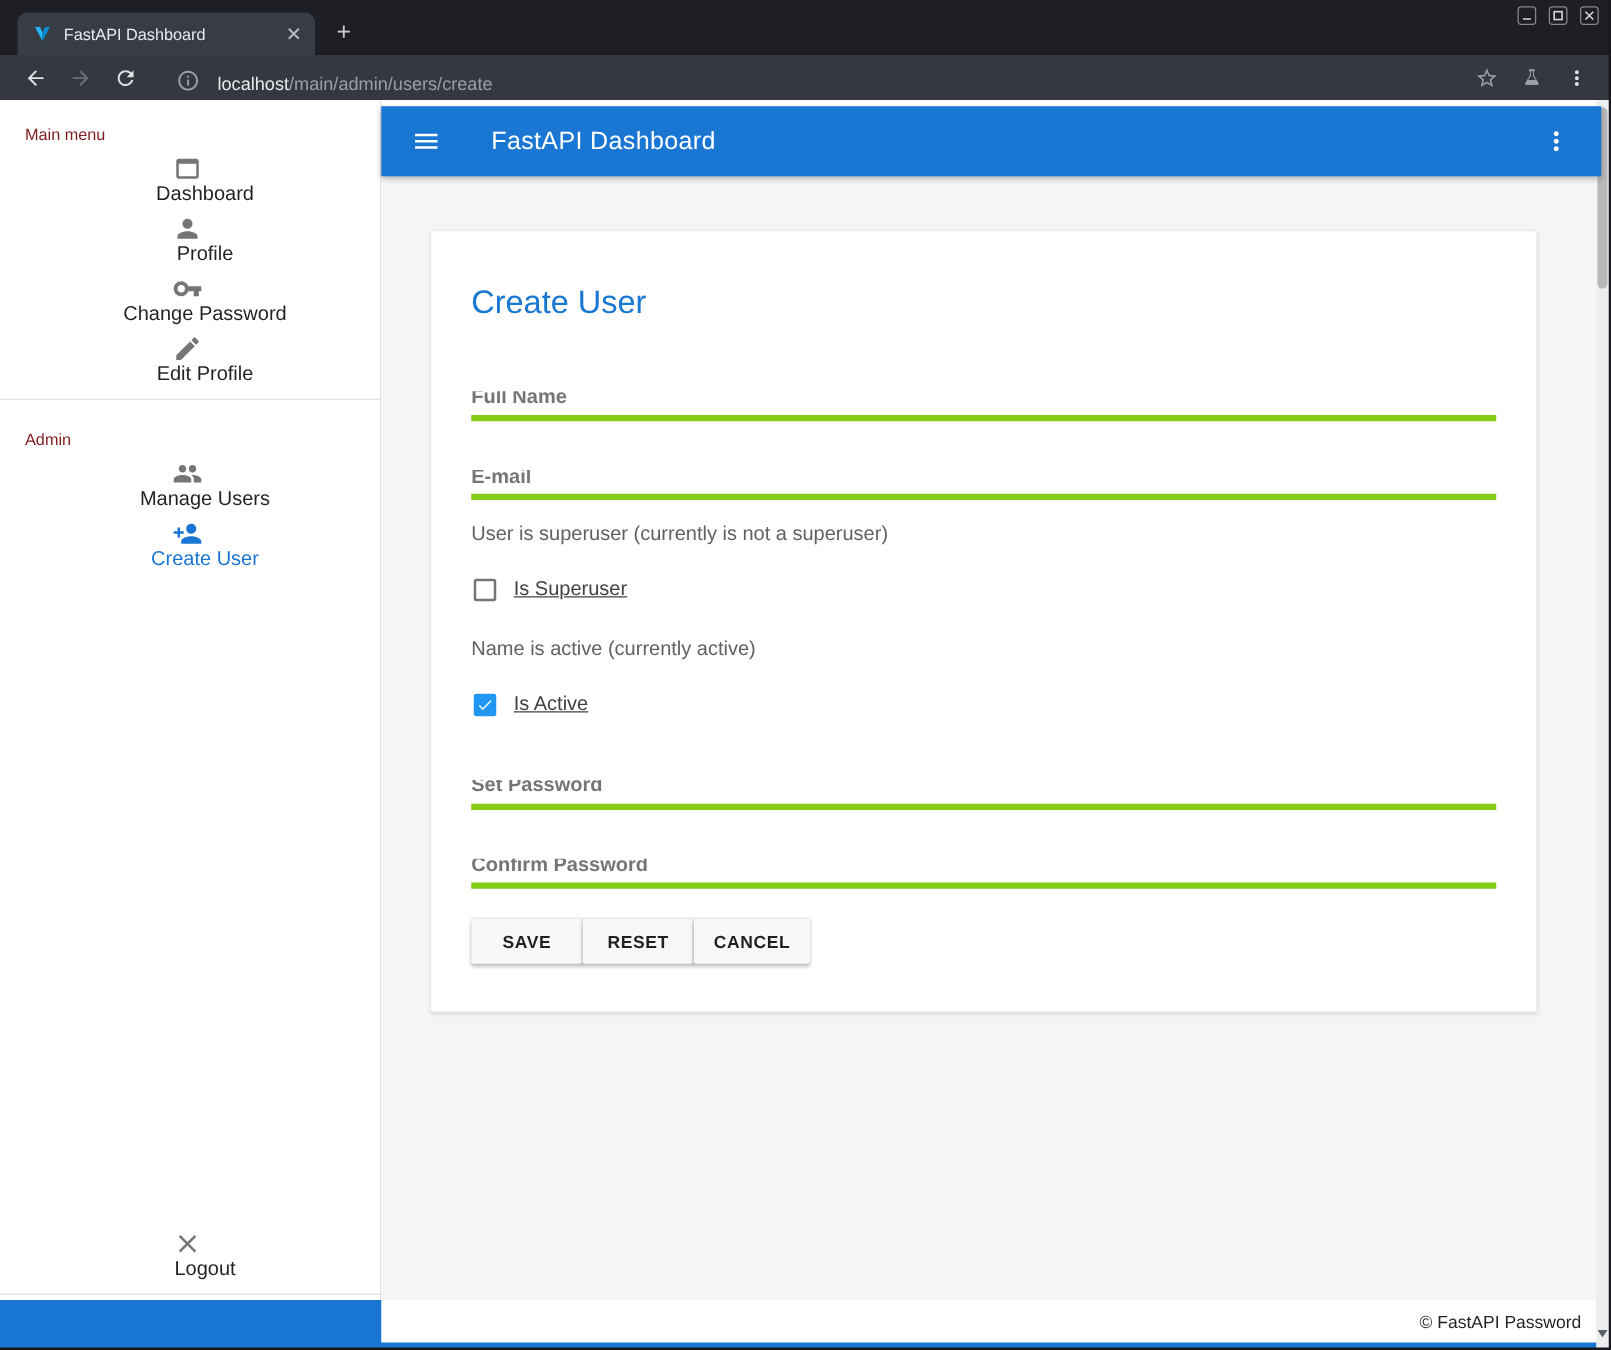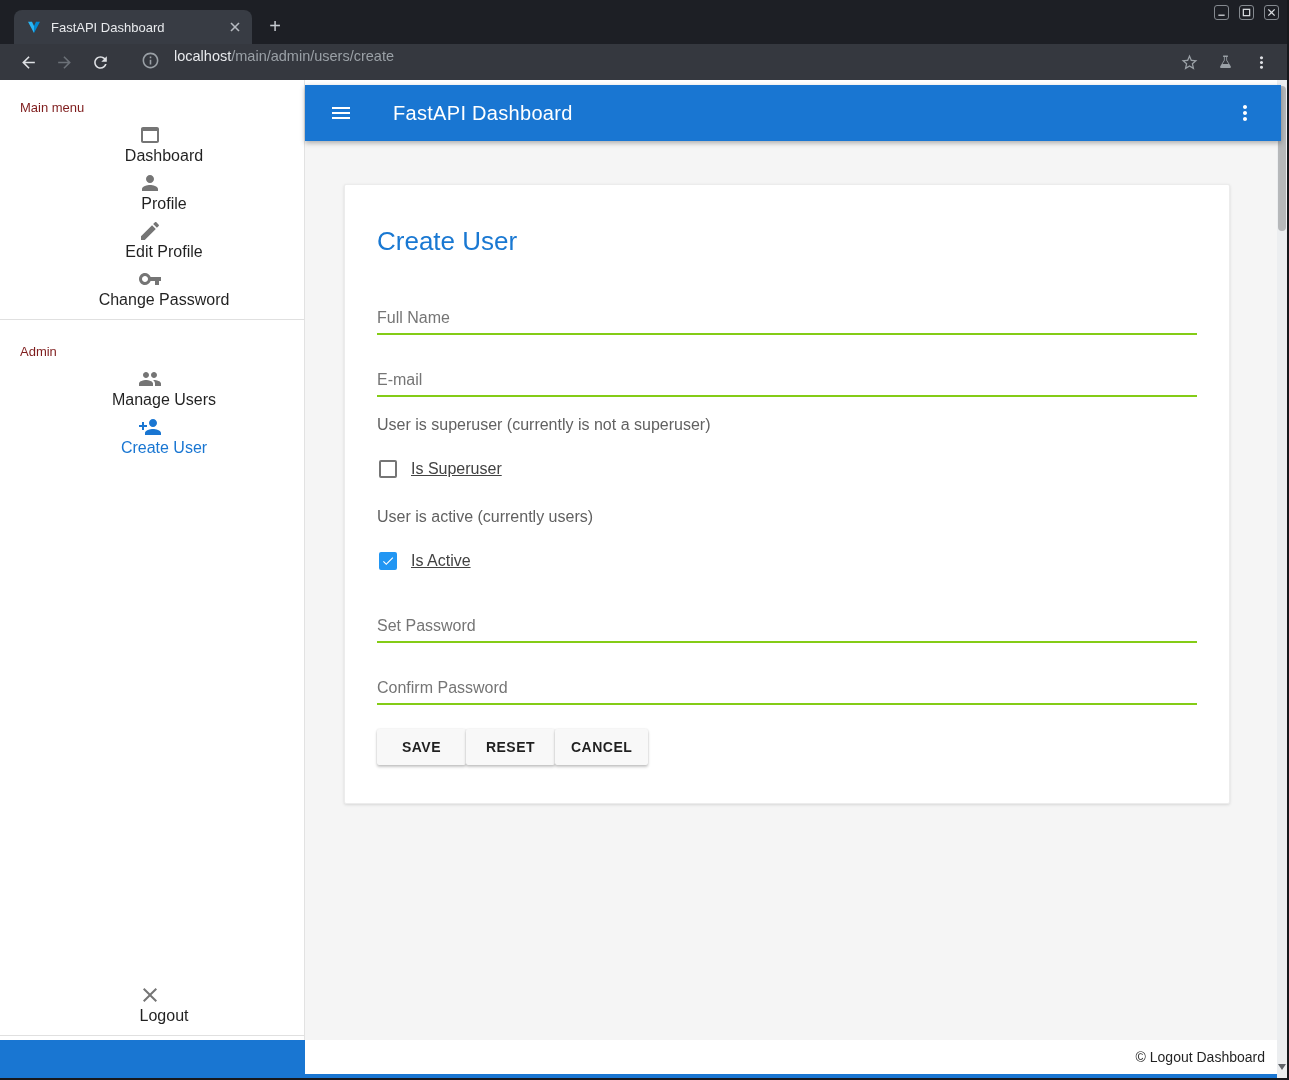--- a/index.html
+++ b/index.html
@@ -21,21 +21,21 @@
   .win-btn { width:15px; height:15px; border:1px solid #84898f; border-radius:3px;
     display:flex; align-items:center; justify-content:center; }
   .win-btn svg { width:9px; height:9px; stroke:#d7dade; stroke-width:1.4; fill:none; }
 
   .toolbar { position:absolute; left:0; top:44px; width:1289px; height:36px; background:#35383f;
     display:flex; align-items:center; padding:0 10px; }
   .tb-icon { width:24px; height:24px; margin:0 6px; display:flex; align-items:center;
     justify-content:center; }
   .tb-icon svg { width:19px; height:19px; }
   .fill-light { fill:#dfe1e5; } .fill-dim { fill:#6b7077; } .fill-gray { fill:#9aa0a6; }
-  .omnibox { flex:1; height:28px; display:flex; align-items:flex-start; margin:0 8px;
+  .omnibox { flex:1; height:28px; display:flex; align-items:flex-end; margin:0 8px;
     border-radius:14px; padding:0 6px; }
   .url { font-size:14.5px; margin-left:6px; }
   .url .host { color:#e8eaed; } .url .path { color:#9aa0a6; }
 
   
   .page-sidebar { position:absolute; left:0; top:80px; width:305px; height:960px; background:#ffffff;
     border-right:1px solid #e2e2e2; display:flex; flex-direction:column; }
   .side-section { font-size:13px; color:#7f1d1d; padding:20px 0 8px 20px; }
   .side-item { height:48px; display:flex; align-items:center; padding-left:24px; cursor:pointer;flex-direction:column; }
   .side-item .side-icon { width:24px; height:24px; margin-right:28px; }
@@ -55,22 +55,22 @@
   .app-title { color:#ffffff; font-size:20px; font-weight:500; margin-left:28px; letter-spacing:0.3px; }
   .app-bar-spacer { flex:1; }
   .kebab { width:24px; height:24px; margin-right:6px; }
 
   .content { padding:43px 0 0 39px; }
   .card { width:886px; background:#ffffff; border-radius:2px; border:1px solid #ececec;
     box-shadow:0 1px 3px rgba(0,0,0,0.12); padding:0 32px 38px 32px; }
   .card-title { margin-top:38px; font-size:26px; line-height:36px; color:#1978d2; font-weight:400; }
   .text-field { display:block; width:100%; }
   .text-field input { width:100%; border:none; outline:none; background:transparent;
-    border-bottom:2px solid #84cc16; font-size:16px; color:#4c1d95; height:24px;
-    padding:0 0 8px 0; font-family:"Liberation Sans", sans-serif; }
+    border-bottom:5px solid #84cc16; font-size:16px; color:#4c1d95; height:24px;
+    padding:0 0 8px 0; font-family:"Liberation Sans", sans-serif;font-weight:bold; }
   .text-field input::placeholder { color:#757575; opacity:1; }
   .mt-title { margin-top:50px; } .mt-field { margin-top:36px; }
   .hint { font-size:16px; color:#616161; line-height:24px; }
   .hint-1 { margin-top:16px; } .hint-2 { margin-top:24px; }
   .cb-row { display:flex; align-items:center; margin-top:20px; height:24px; cursor:pointer; }
   .cb-box { width:18px; height:18px; border:2px solid #757575; border-radius:2px; margin-left:2px;
     display:flex; align-items:center; justify-content:center; }
   .cb-check { display:none; width:16px; height:16px; fill:#ffffff; }
   .cb-row.checked .cb-box { background:#2196f3; border-color:#2196f3; }
   .cb-row.checked .cb-check { display:block; }
@@ -189,30 +189,30 @@
   <div class="side-item">
     <span class="side-icon">
       <svg viewBox="0 0 24 24">
           <path d="M12 12c2.21 0 4-1.79 4-4s-1.79-4-4-4-4 1.79-4 4 1.79 4 4 4zm0 2c-2.67 0-8 1.34-8 4v2h16v-2c0-2.66-5.33-4-8-4z"></path>
         </svg></span>
     <span class="side-label">Profile</span>
   </div>
   <div class="side-item">
     <span class="side-icon">
       <svg viewBox="0 0 24 24">
+          <path d="M12.65 10C11.83 7.67 9.61 6 7 6c-3.31 0-6 2.69-6 6s2.69 6 6 6c2.61 0 4.83-1.67 5.65-4H17v4h4v-4h2v-4H12.65zM7 15c-1.65 0-3-1.35-3-3s1.35-3 3-3 3 1.35 3 3-1.35 3-3 3z"></path>
+        </svg></span>
+    <span class="side-label">Change Password</span>
+  </div>
+  <div class="side-item">
+    <span class="side-icon">
+      <svg viewBox="0 0 24 24">
           <path d="M3 17.25V21h3.75L17.81 9.94l-3.75-3.75L3 17.25zM20.71 7.04c.39-.39.39-1.02 0-1.41l-2.34-2.34c-.39-.39-1.02-.39-1.41 0l-1.83 1.83 3.75 3.75 1.83-1.83z"></path>
         </svg></span>
     <span class="side-label">Edit Profile</span>
-  </div>
-  <div class="side-item">
-    <span class="side-icon">
-      <svg viewBox="0 0 24 24">
-          <path d="M12.65 10C11.83 7.67 9.61 6 7 6c-3.31 0-6 2.69-6 6s2.69 6 6 6c2.61 0 4.83-1.67 5.65-4H17v4h4v-4h2v-4H12.65zM7 15c-1.65 0-3-1.35-3-3s1.35-3 3-3 3 1.35 3 3-1.35 3-3 3z"></path>
-        </svg></span>
-    <span class="side-label">Change Password</span>
   </div>
 
   <div class="divider"></div>
   <div class="side-section">Admin</div>
 
   <div class="side-item">
     <span class="side-icon">
       <svg viewBox="0 0 24 24">
           <path d="M16 11c1.66 0 2.99-1.34 2.99-3S17.66 5 16 5c-1.66 0-3 1.34-3 3s1.34 3 3 3zm-8 0c1.66 0 2.99-1.34 2.99-3S9.66 5 8 5C6.34 5 5 6.34 5 8s1.34 3 3 3zm0 2c-2.33 0-7 1.17-7 3.5V19h14v-2.5c0-2.33-4.67-3.5-7-3.5zm8 0c-.29 0-.62.02-.97.05 1.16.84 1.97 1.97 1.97 3.45V19h6v-2.5c0-2.33-4.67-3.5-7-3.5z"></path>
         </svg></span>
@@ -264,21 +264,21 @@
       </label>
 
       <div class="hint hint-1">User is superuser (currently is not a superuser)</div>
 
       <div class="cb-row">
         <span class="cb-box">
           </span>
         <span class="cb-label">Is Superuser</span>
       </div>
 
-      <div class="hint hint-2">User is active (currently users)</div>
+      <div class="hint hint-2">Name is active (currently active)</div>
 
       <div class="cb-row checked">
         <span class="cb-box">
           <svg class="cb-check" viewBox="0 0 24 24">
               <path d="M9 16.17L4.83 12l-1.42 1.41L9 19 21 7l-1.41-1.41z"></path>
             </svg>
           </span>
         <span class="cb-label">Is Active</span>
       </div>
 
@@ -294,21 +294,21 @@
         <button class="btn">SAVE</button>
         <button class="btn">RESET</button>
         <button class="btn">CANCEL</button>
       </div>
     </div>
   </div>
 </div>
 
 <div class="footer">
   <div class="footer-card">
-    <span class="footer-text">© Logout Dashboard</span>
+    <span class="footer-text">© FastAPI Password</span>
   </div>
 </div>
 
 <div class="scrollbar">
   <div class="scroll-thumb"></div>
   <div class="scroll-arrow"></div>
 </div>
 <div class="edge-right"></div>
 <div class="edge-bottom"></div>
 

